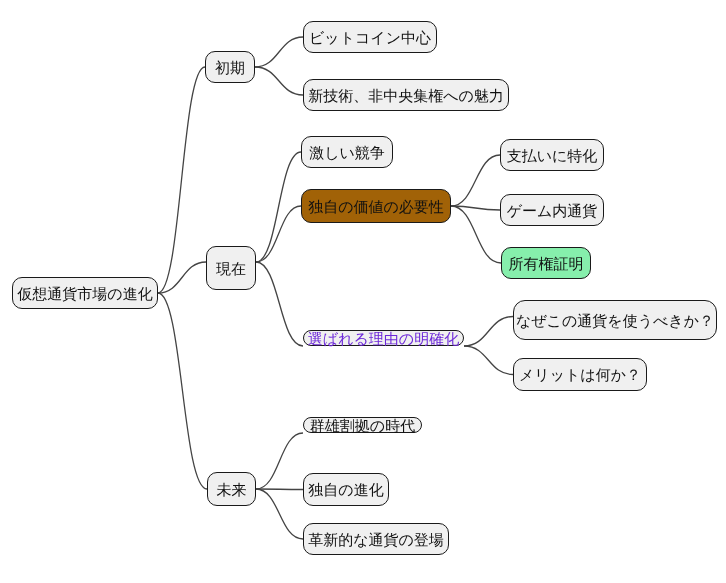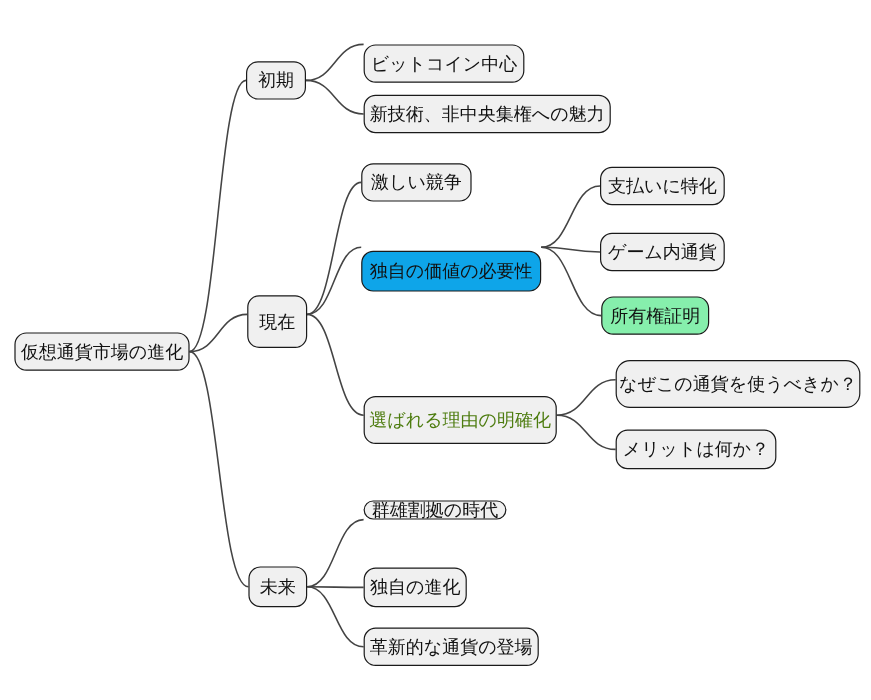--- a/index.html
+++ b/index.html
@@ -56,29 +56,29 @@
       <path d="M 464 346 C 488.5 346, 488.5 316.5, 513 316.5" fill="none" stroke="#444444" stroke-width="1.3"></path>
       <path d="M 464 346 C 488.5 346, 488.5 374.5, 513 374.5" fill="none" stroke="#444444" stroke-width="1.3"></path>
       <path d="M 158 293 C 182.5 293, 182.5 489, 207 489" fill="none" stroke="#444444" stroke-width="1.3"></path>
       <path d="M 256 489 C 279.5 489, 279.5 433, 303 433" fill="none" stroke="#444444" stroke-width="1.3"></path>
       <path d="M 256 489 C 279.5 489, 279.5 489.5, 303 489.5" fill="none" stroke="#444444" stroke-width="1.3"></path>
       <path d="M 256 489 C 279.5 489, 279.5 539, 303 539" fill="none" stroke="#444444" stroke-width="1.3"></path>
     </svg>
   <div id="nodes">
       <div class="node" style="left: 12px; top: 277px; width: 146px; height: 32px; background: rgb(240, 240, 240); border-color: rgb(26, 26, 26); color: rgb(17, 17, 17);">仮想通貨市場の進化</div>
       <div class="node" style="left: 205px; top: 51px; width: 50px; height: 32px; background: rgb(240, 240, 240); border-color: rgb(26, 26, 26); color: rgb(17, 17, 17); border-radius: 10px;">初期</div>
-      <div class="node" style="left: 303px; top: 21px; width: 134px; height: 32px; background: rgb(240, 240, 240); border-color: rgb(26, 26, 26); color: rgb(17, 17, 17); margin-top: 16px;">ビットコイン中心</div>
+      <div class="node" style="left: 303px; top: 21px; width: 134px; height: 32px; background: rgb(240, 240, 240); border-color: rgb(26, 26, 26); color: rgb(17, 17, 17);">ビットコイン中心</div>
       <div class="node" style="left: 303px; top: 79px; width: 206px; height: 32px; background: rgb(240, 240, 240); border-color: rgb(26, 26, 26); color: rgb(17, 17, 17);">新技術、非中央集権への魅力</div>
       <div class="node" style="left: 206px; top: 246px; width: 50px; height: 44px; background: rgb(240, 240, 240); border-color: rgb(26, 26, 26); color: rgb(17, 17, 17);">現在</div>
       <div class="node" style="left: 301px; top: 136px; width: 92px; height: 32px; background: rgb(240, 240, 240); border-color: rgb(26, 26, 26); color: rgb(17, 17, 17);">激しい競争</div>
-      <div class="node" style="left: 301px; top: 189px; width: 150px; height: 34px; background: #0ea5e9; border-color: rgb(26, 26, 26); color: rgb(17, 17, 17); margin-top: 20px;">独自の価値の必要性</div>
+      <div class="node" style="left: 301px; top: 189px; width: 150px; height: 34px; background: #a16207; border-color: rgb(26, 26, 26); color: rgb(17, 17, 17);">独自の価値の必要性</div>
       <div class="node" style="left: 500px; top: 139px; width: 104px; height: 32px; background: rgb(240, 240, 240); border-color: rgb(26, 26, 26); color: rgb(17, 17, 17);">支払いに特化</div>
       <div class="node" style="left: 500px; top: 194px; width: 104px; height: 32px; background: rgb(240, 240, 240); border-color: rgb(26, 26, 26); color: rgb(17, 17, 17);">ゲーム内通貨</div>
       <div class="node" style="left: 501px; top: 247px; width: 90px; height: 32px; background: #86efac; border-color: rgb(26, 26, 26); color: rgb(17, 17, 17);">所有権証明</div>
-      <div class="node" style="left: 303px; top: 330px; width: 161px; height: 40px; background: rgb(240, 240, 240); border-color: rgb(26, 26, 26); color: #4d7c0f;">選ばれる理由の明確化</div>
+      <div class="node" style="left: 303px; top: 330px; width: 161px; height: 16px; background: rgb(240, 240, 240); border-color: rgb(26, 26, 26); color: #6d28d9;">選ばれる理由の明確化</div>
       <div class="node" style="left: 513px; top: 300px; width: 204px; height: 40px; background: rgb(240, 240, 240); border-color: rgb(26, 26, 26); color: rgb(17, 17, 17); border-radius: 12px;">なぜこの通貨を使うべきか？</div>
       <div class="node" style="left: 513px; top: 358px; width: 134px; height: 33px; background: rgb(240, 240, 240); border-color: rgb(26, 26, 26); color: rgb(17, 17, 17);">メリットは何か？</div>
       <div class="node" style="left: 207px; top: 472px; width: 49px; height: 34px; background: rgb(240, 240, 240); border-color: rgb(26, 26, 26); color: rgb(17, 17, 17);">未来</div>
       <div class="node" style="left: 303px; top: 417px; width: 119px; height: 16px; background: rgb(240, 240, 240); border-color: rgb(26, 26, 26); color: rgb(17, 17, 17);">群雄割拠の時代</div>
       <div class="node" style="left: 303px; top: 473px; width: 86px; height: 33px; background: rgb(240, 240, 240); border-color: rgb(26, 26, 26); color: rgb(17, 17, 17);">独自の進化</div>
       <div class="node" style="left: 303px; top: 523px; width: 146px; height: 32px; background: rgb(240, 240, 240); border-color: rgb(26, 26, 26); color: rgb(17, 17, 17);">革新的な通貨の登場</div>
     </div>
 </div>
 
 </body></html>

